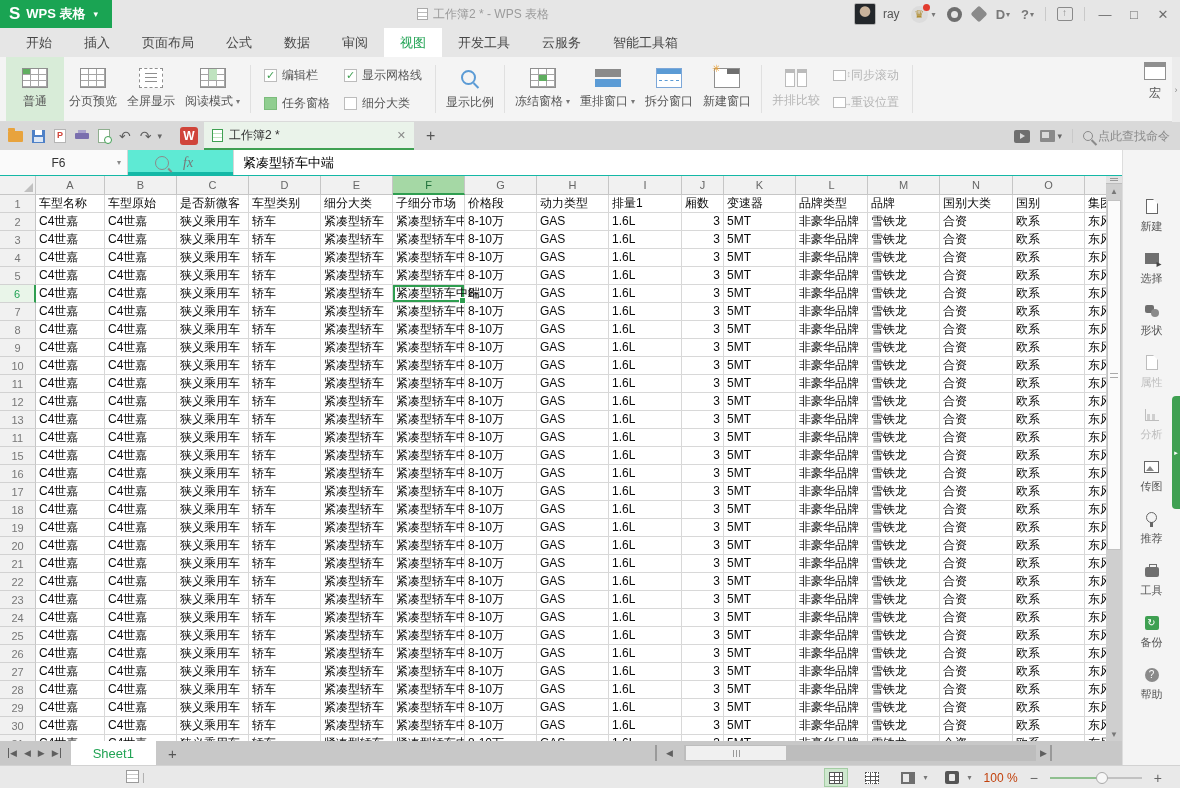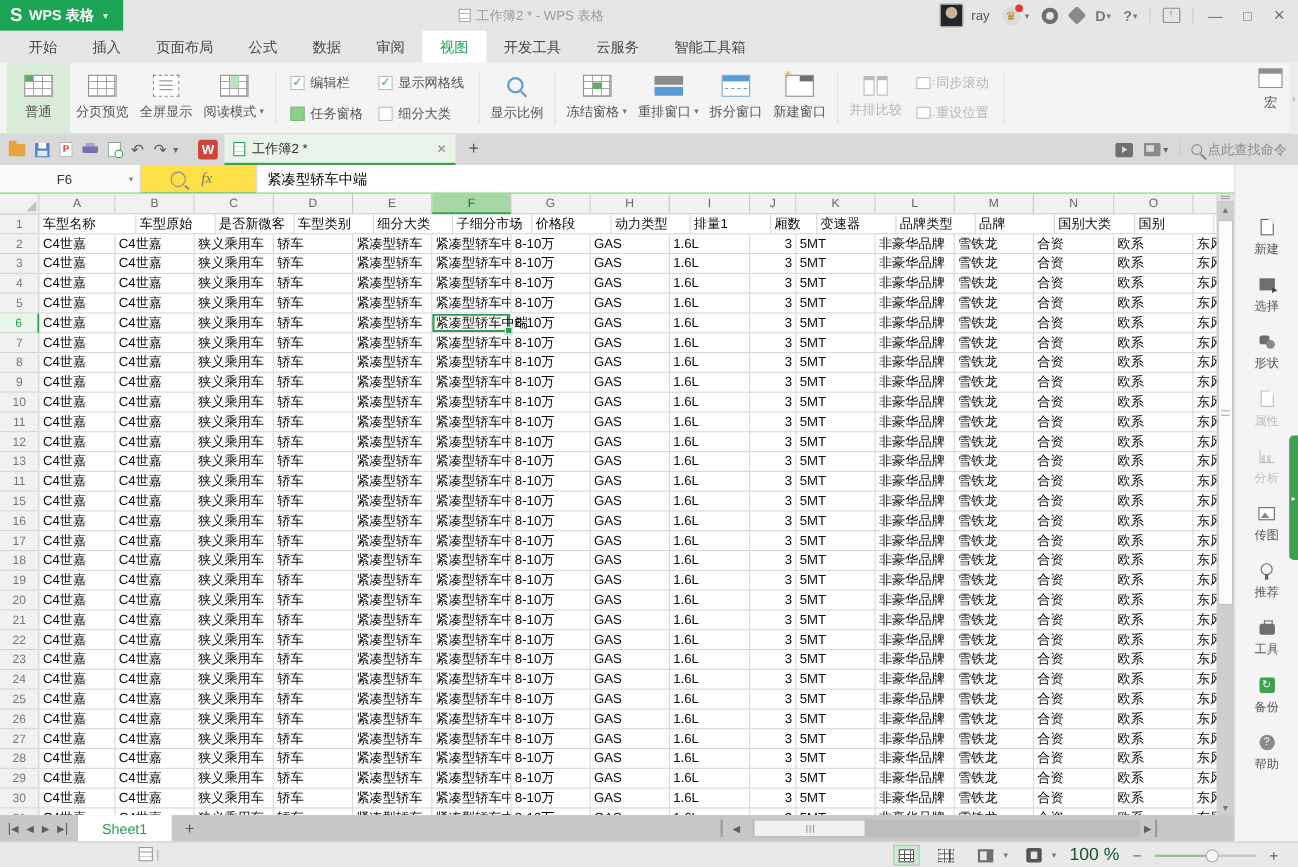--- a/index.html
+++ b/index.html
@@ -139,22 +139,22 @@
   .newtab { font-size:16px; color:#555; padding:0 12px; }
   .docbar-right { margin-left:auto; display:flex; align-items:center; gap:10px; padding-right:10px; }
   .ic-play { width:16px; height:13px; background:#6f6f6f; border-radius:2px; position:relative; }
   .ic-play::after { content:""; position:absolute; left:6px; top:3px; border-left:5px solid #d9d9d9;
     border-top:3.5px solid transparent; border-bottom:3.5px solid transparent; }
   .ic-swin { width:15px; height:12px; background:#8a8a8a; border-radius:1px; position:relative; }
   .ic-swin::after { content:""; position:absolute; left:2px; top:2px; width:7px; height:6px; background:#d9d9d9; }
   .findcmd { display:flex; align-items:center; gap:5px; font-size:12px; color:#8a8a8a; }
 
   
-  .fbar { position:absolute; top:150px; left:0; width:1180px; height:26px; background:#fde047;
-    border-bottom:1px solid #14b8a6; }
+  .fbar { position:absolute; top:150px; left:0; width:1180px; height:26px; background:#5eead4;
+    border-bottom:4px solid #14b8a6; }
   .namebox { position:absolute; left:0; top:0; width:128px; height:25px; background:#fafafa;
     border-right:1px solid #d6d6d6; display:flex; align-items:center; }
   .namebox .val { flex:1; text-align:center; font-size:12px; color:#333; }
   .namebox .dd { font-size:8px; color:#888; padding-right:6px; }
   .fbar-icons { position:absolute; left:155px; top:0; height:25px; display:flex; align-items:center; gap:14px; }
   .lookup { width:14px; height:14px; border:1.5px solid #8a8a8a; border-radius:50%; position:relative; }
   .lookup::after { content:""; position:absolute; width:1.5px; height:5px; background:#8a8a8a;
     transform:rotate(-45deg); bottom:-4px; right:-2px; }
   .fx { font-family:"Liberation Serif",serif; font-style:italic; font-size:14px; color:#777; }
   .fvalue { position:absolute; left:233px; top:0; width:889px; height:25px; background:#fff;
@@ -254,21 +254,21 @@
   .st-view.active { background:#cfe8cf; border:1px solid #a4cda4; }
   .st-tbl { width:14px; height:12px; border:1px solid #555; background:
     repeating-linear-gradient(to right, transparent 0 4px, #555 4px 5px),
     repeating-linear-gradient(to bottom, transparent 0 3px, #555 3px 4px), #fff; }
   .st-tbl.dotted { border-style:dotted; }
   .st-lay { width:14px; height:12px; background:#6f6f6f; position:relative; }
   .st-lay::after { content:""; position:absolute; left:2px; top:2px; width:6px; height:8px; background:#e9e9e9; }
   .st-skin { width:14px; height:13px; background:#555; border-radius:2px; position:relative; }
   .st-skin::after { content:""; position:absolute; left:4px; top:3px; width:6px; height:7px; background:#e9e9e9; border-radius:1px; }
   .st-dd { font-size:8px; color:#777; margin-left:-8px; }
-  .zoomtxt { font-size:16px; color:#14532d; }
+  .zoomtxt { font-size:12px; color:#c2410c; }
   .zbtn { font-size:14px; color:#666; }
   .zslider { position:relative; width:92px; height:12px; }
   .zslider .trk-l { position:absolute; left:0; top:5px; width:52px; height:2px; background:#8fbf8f; }
   .zslider .trk-r { position:absolute; left:52px; top:5px; right:0; height:2px; background:#c2c2c2; }
   .zslider .thumb { position:absolute; left:46px; top:0; width:12px; height:12px; border-radius:50%;
     background:#f7f7f7; border:1px solid #aaa; }
 </style>
 </head>
 <body>
 
@@ -507,21 +507,21 @@
     <div class="rh">25</div>
     <div class="rh">26</div>
     <div class="rh">27</div>
     <div class="rh">28</div>
     <div class="rh">29</div>
     <div class="rh">30</div>
     <div class="rh">31</div>
   </div>
 <div class="cells">
     <div class="grow">
-      <div class="cell" style="width: 88px;">车型名称</div>
+      <div class="cell" style="width: 69px;">车型名称</div>
       <div class="cell" style="width: 72px;">车型原始</div>
       <div class="cell" style="width: 72px;">是否新微客</div>
       <div class="cell" style="width: 72px;">车型类别</div>
       <div class="cell" style="width: 72px;">细分大类</div>
       <div class="cell" style="width: 72px;">子细分市场</div>
       <div class="cell" style="width: 72px;">价格段</div>
       <div class="cell" style="width: 72px;">动力类型</div>
       <div class="cell" style="width: 73px;">排量1</div>
       <div class="cell" style="width: 42px;">厢数</div>
       <div class="cell" style="width: 72px;">变速器</div>

